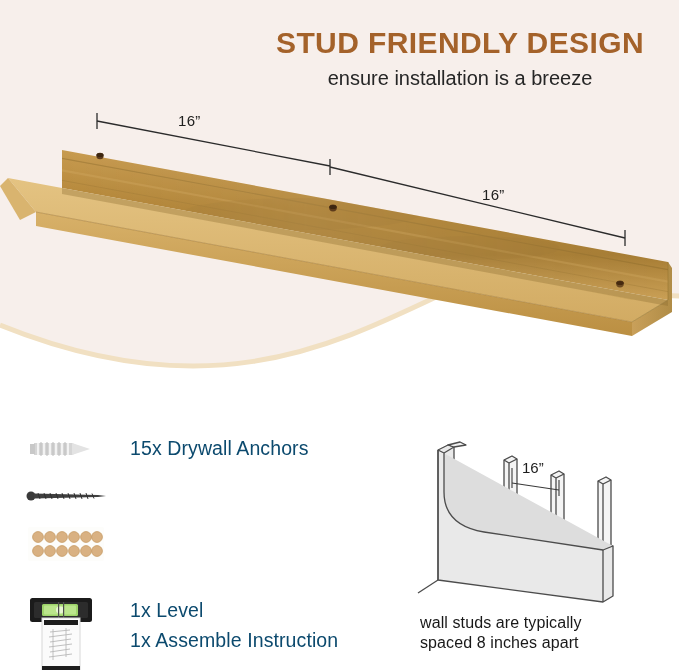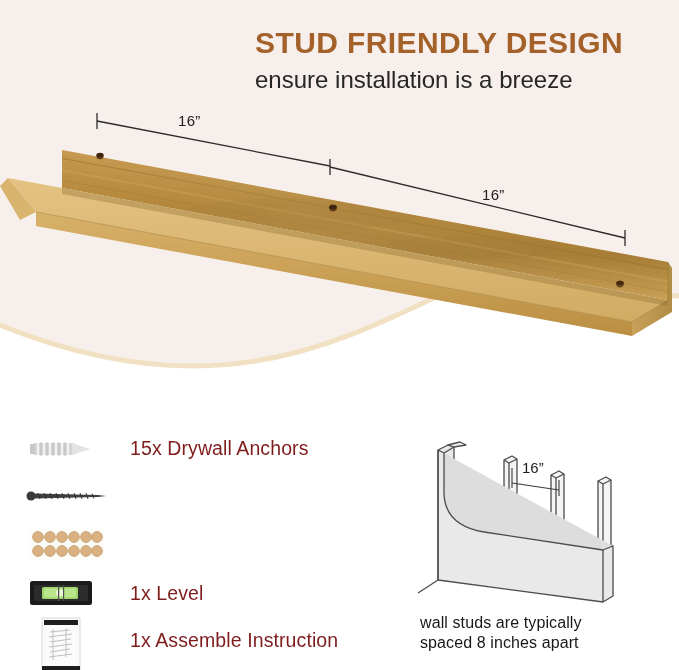--- a/index.html
+++ b/index.html
@@ -12,29 +12,29 @@
   }
   .stage{position:absolute;inset:0;width:679px;height:670px;overflow:hidden;}
 
   
   .hero{position:absolute;left:0;top:0;width:679px;height:420px;}
   .hero svg{position:absolute;left:0;top:0;}
 
   
   .heading{
     position:absolute;left:255px;top:26px;width:410px;
-    text-align:left;
+    text-align:center;
   }
   .heading .h1{
     font-size:30px;font-weight:bold;letter-spacing:.4px;
     color:#a4622a;line-height:1.1;white-space:nowrap;
   }
   .heading .h2{
     margin-top:7px;
-    font-size:24px;font-weight:400;color:#262626;line-height:1.2;
+    font-size:20px;font-weight:400;color:#262626;line-height:1.2;
     white-space:nowrap;
   }
 
   
   .shelf{position:absolute;left:0;top:0;width:679px;height:420px;}
 
   .dimlabel{
     position:absolute;font-size:15px;font-weight:500;color:#20201f;
     letter-spacing:.3px;
   }
@@ -44,21 +44,21 @@
   
   .parts{position:absolute;left:0;top:424px;width:400px;}
   .part-row{
     position:absolute;left:0;height:48px;width:400px;
   }
   .part-icon{
     position:absolute;left:22px;top:0;width:100px;height:48px;
   }
   .part-label{
     position:absolute;left:130px;top:50%;transform:translateY(-50%);
-    font-size:19.5px;color:#7f1d1d;white-space:nowrap;letter-spacing:.1px;
+    font-size:19.5px;color:#0c4a6e;white-space:nowrap;letter-spacing:.1px;
   }
 
   
   .studs{position:absolute;left:408px;top:428px;width:271px;height:185px;}
   .stud-caption{
     position:absolute;left:420px;top:613px;width:259px;
     font-size:16px;color:#181818;line-height:1.28;letter-spacing:.1px;
   }
   .stud-dim{
     position:absolute;left:522px;top:459px;
@@ -246,21 +246,21 @@
               <circle cx="28" cy="31" r="5.4"></circle>
             <circle cx="40" cy="31" r="5.4"></circle>
               <circle cx="52" cy="31" r="5.4"></circle>
             <circle cx="64" cy="31" r="5.4"></circle>
               <circle cx="75" cy="31" r="5.4"></circle>
           </g>
         </svg>
       </div>
     </div>
 
-    <div class="part-row" style="top:145px;padding-left:20px;">
+    <div class="part-row" style="top:162px;padding-left:20px;">
       <div class="part-icon">
         <svg width="100" height="48" viewBox="0 0 100 48">
           <rect x="8" y="12" width="62" height="24" rx="2.5" fill="#1b1b1b"></rect>
           <rect x="12" y="16" width="54" height="16" rx="1.5" fill="#2c2c2c"></rect>
           <rect x="20" y="18" width="36" height="12" rx="1.5" fill="#9ed46a"></rect>
           <rect x="22" y="19.5" width="32" height="9" rx="1" fill="#bbe58c"></rect>
           <ellipse cx="38" cy="24" rx="4" ry="3.4" fill="#e8f6d4"></ellipse>
           <rect x="36" y="16" width="1.2" height="16" fill="#4d4d4d"></rect>
           <rect x="41" y="16" width="1.2" height="16" fill="#4d4d4d"></rect>
         </svg>

